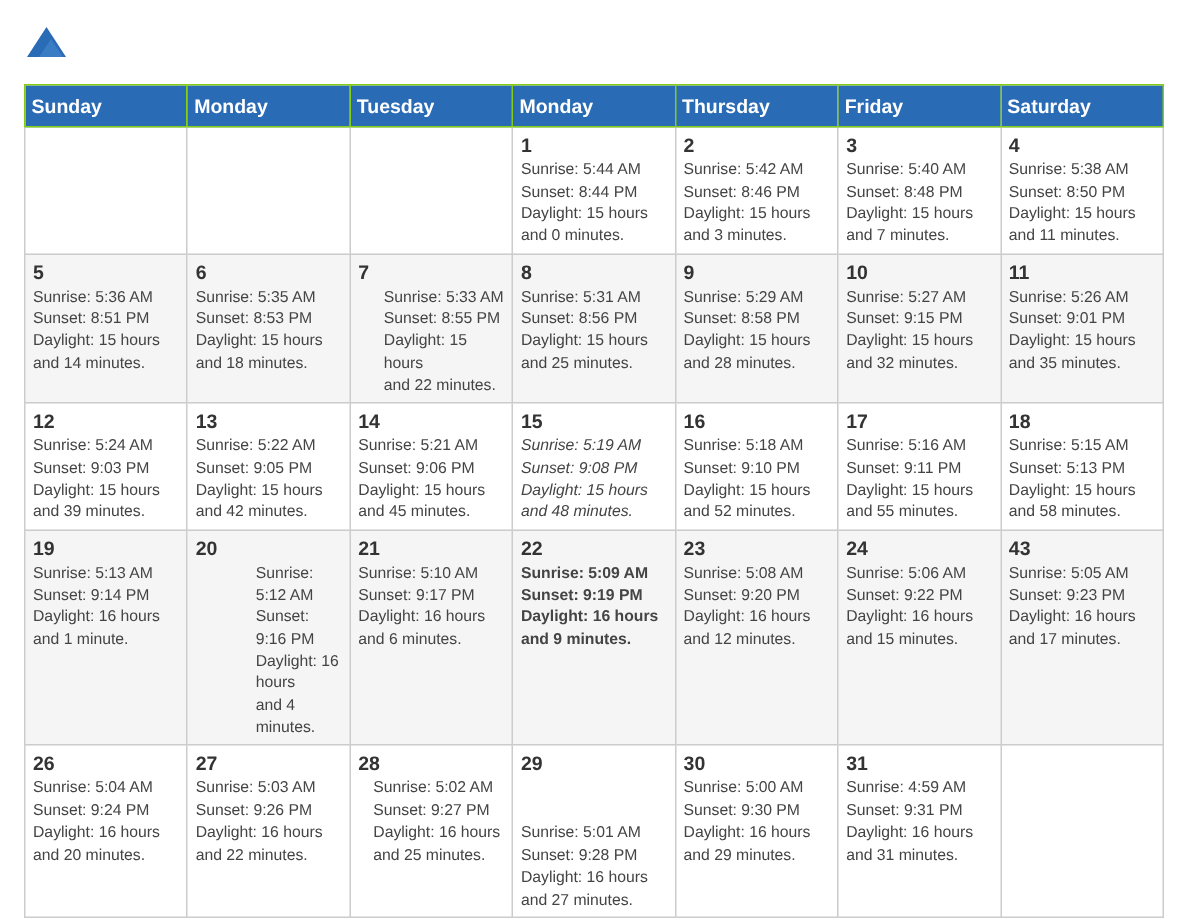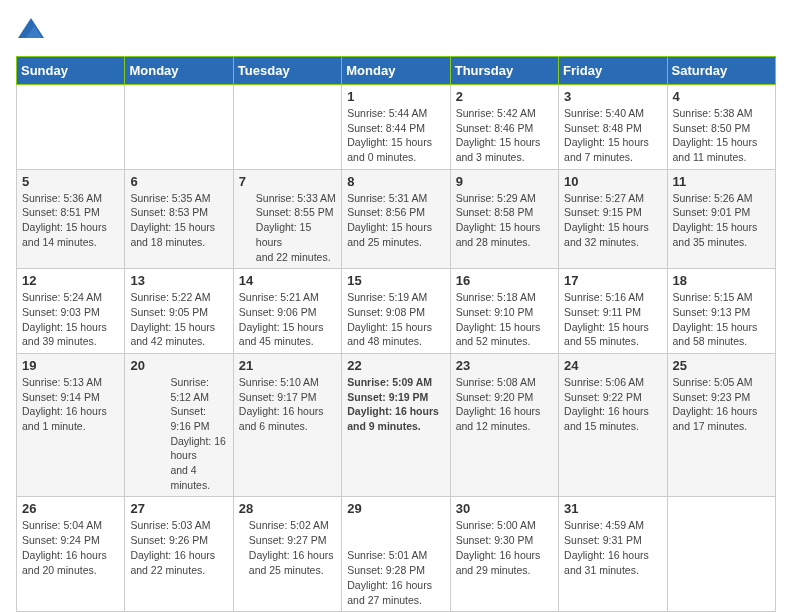--- a/index.html
+++ b/index.html
@@ -218,21 +218,21 @@
         </td>
         <td>
           <div class="day-number">14</div>
           <div class="day-info" style="white-space: pre-line;">Sunrise: 5:21 AM
 Sunset: 9:06 PM
 Daylight: 15 hours
 and 45 minutes.</div>
         </td>
         <td>
           <div class="day-number">15</div>
-          <div class="day-info" style="white-space: pre-line;">Sunrise: 5:19 AM
+          <div class="day-info" style="white-space: pre-line; font-style: italic;">Sunrise: 5:19 AM
 Sunset: 9:08 PM
 Daylight: 15 hours
 and 48 minutes.</div>
         </td>
         <td>
           <div class="day-number">16</div>
           <div class="day-info" style="white-space: pre-line;">Sunrise: 5:18 AM
 Sunset: 9:10 PM
 Daylight: 15 hours
 and 52 minutes.</div>
@@ -240,21 +240,21 @@
         <td>
           <div class="day-number">17</div>
           <div class="day-info" style="white-space: pre-line;">Sunrise: 5:16 AM
 Sunset: 9:11 PM
 Daylight: 15 hours
 and 55 minutes.</div>
         </td>
         <td>
           <div class="day-number">18</div>
           <div class="day-info" style="white-space: pre-line;">Sunrise: 5:15 AM
-Sunset: 9:13 PM
+Sunset: 5:13 PM
 Daylight: 15 hours
 and 58 minutes.</div>
         </td>
       </tr>
       <tr>
         <td>
           <div class="day-number">19</div>
           <div class="day-info" style="white-space: pre-line;">Sunrise: 5:13 AM
 Sunset: 9:14 PM
 Daylight: 16 hours
@@ -289,21 +289,21 @@
 and 12 minutes.</div>
         </td>
         <td>
           <div class="day-number">24</div>
           <div class="day-info" style="white-space: pre-line;">Sunrise: 5:06 AM
 Sunset: 9:22 PM
 Daylight: 16 hours
 and 15 minutes.</div>
         </td>
         <td>
-          <div class="day-number">25</div>
+          <div class="day-number">43</div>
           <div class="day-info" style="white-space: pre-line;">Sunrise: 5:05 AM
 Sunset: 9:23 PM
 Daylight: 16 hours
 and 17 minutes.</div>
         </td>
       </tr>
       <tr>
         <td>
           <div class="day-number">26</div>
           <div class="day-info" style="white-space: pre-line;">Sunrise: 5:04 AM

